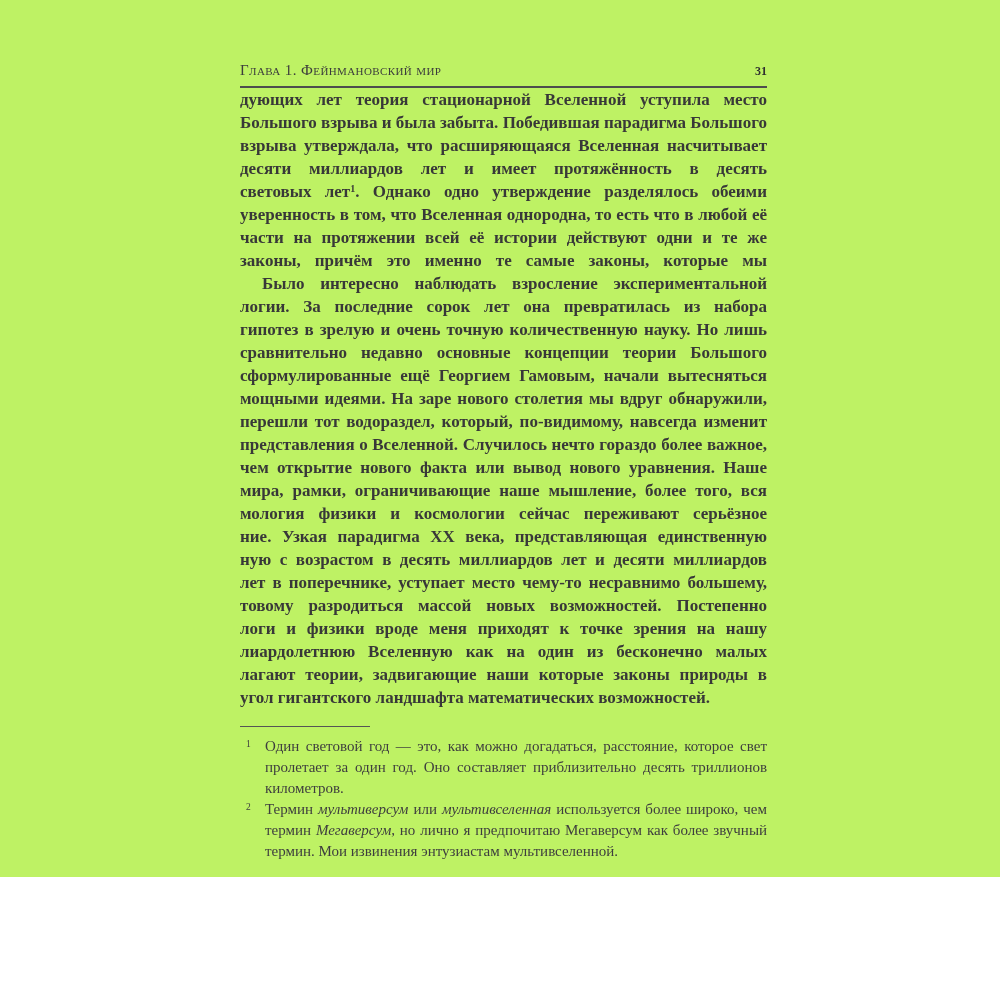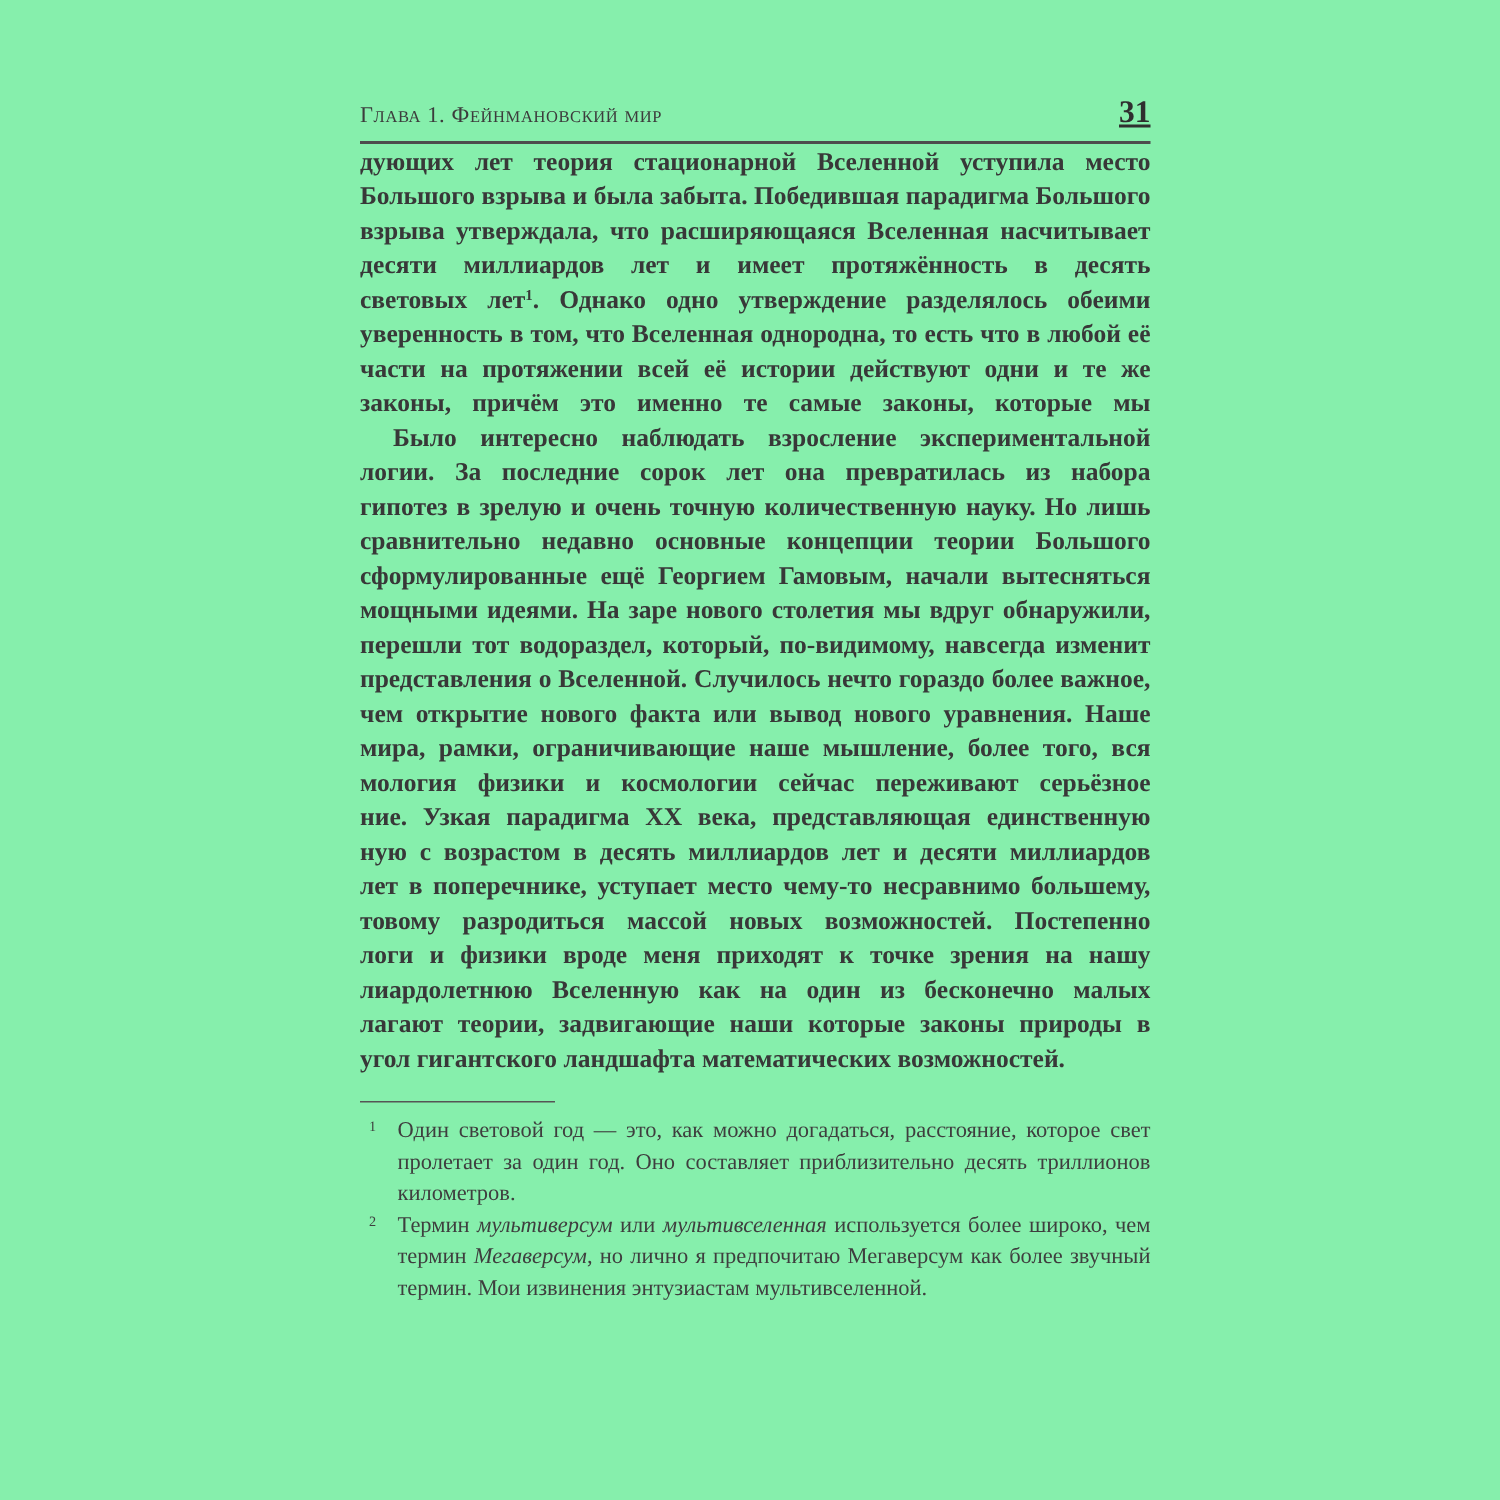--- a/index.html
+++ b/index.html
@@ -1,22 +1,22 @@
 <!DOCTYPE html>
 <html><head>
 <meta charset="utf-8">
 <style>
   html,body{margin:0;padding:0;background:#fff;}
-  .page{position:relative;width:1000px;height:1000px;background:#86efac;overflow:hidden;
+  .page{position:relative;width:1000px;height:877px;background:#bef264;overflow:hidden;
         font-family:"Liberation Serif", serif;}
   .content{position:absolute;left:240px;top:62px;width:527px;}
   .header-row{display:flex;justify-content:space-between;align-items:baseline;
               border-bottom:2px solid #4d4d4d;padding-bottom:7px;}
   .chapter{font-variant:small-caps;font-size:15px;letter-spacing:0.4px;color:#3c3c3c;}
-  .pagenum{font-weight:700;font-size:21px;color:#2f2f2f;text-decoration:underline;}
+  .pagenum{font-weight:700;font-size:12px;color:#2f2f2f;}
   .bodytext{font-size:17px;line-height:23px;color:#383838;font-weight:bold;}
   .line{text-align:justify;text-align-last:justify;overflow:hidden;max-height:23px;}
   .line.last{text-align-last:left;}
   .para.indent .line:first-child{text-indent:22px;}
   .bodytext sup,.footnotes sup{font-size:10px;line-height:0;vertical-align:5px;}
   .fn-sep{width:130px;border:none;border-top:1.6px solid #555;margin:17px 0 0 0;}
   .footnotes{margin-top:9px;font-size:15px;line-height:21px;color:#3e3e3e;}
   .footnote{position:relative;padding-left:25px;}
   .fn-marker{position:absolute;left:6px;top:-2px;font-size:9.5px;}
   .footnotes .line{max-height:21px;}

